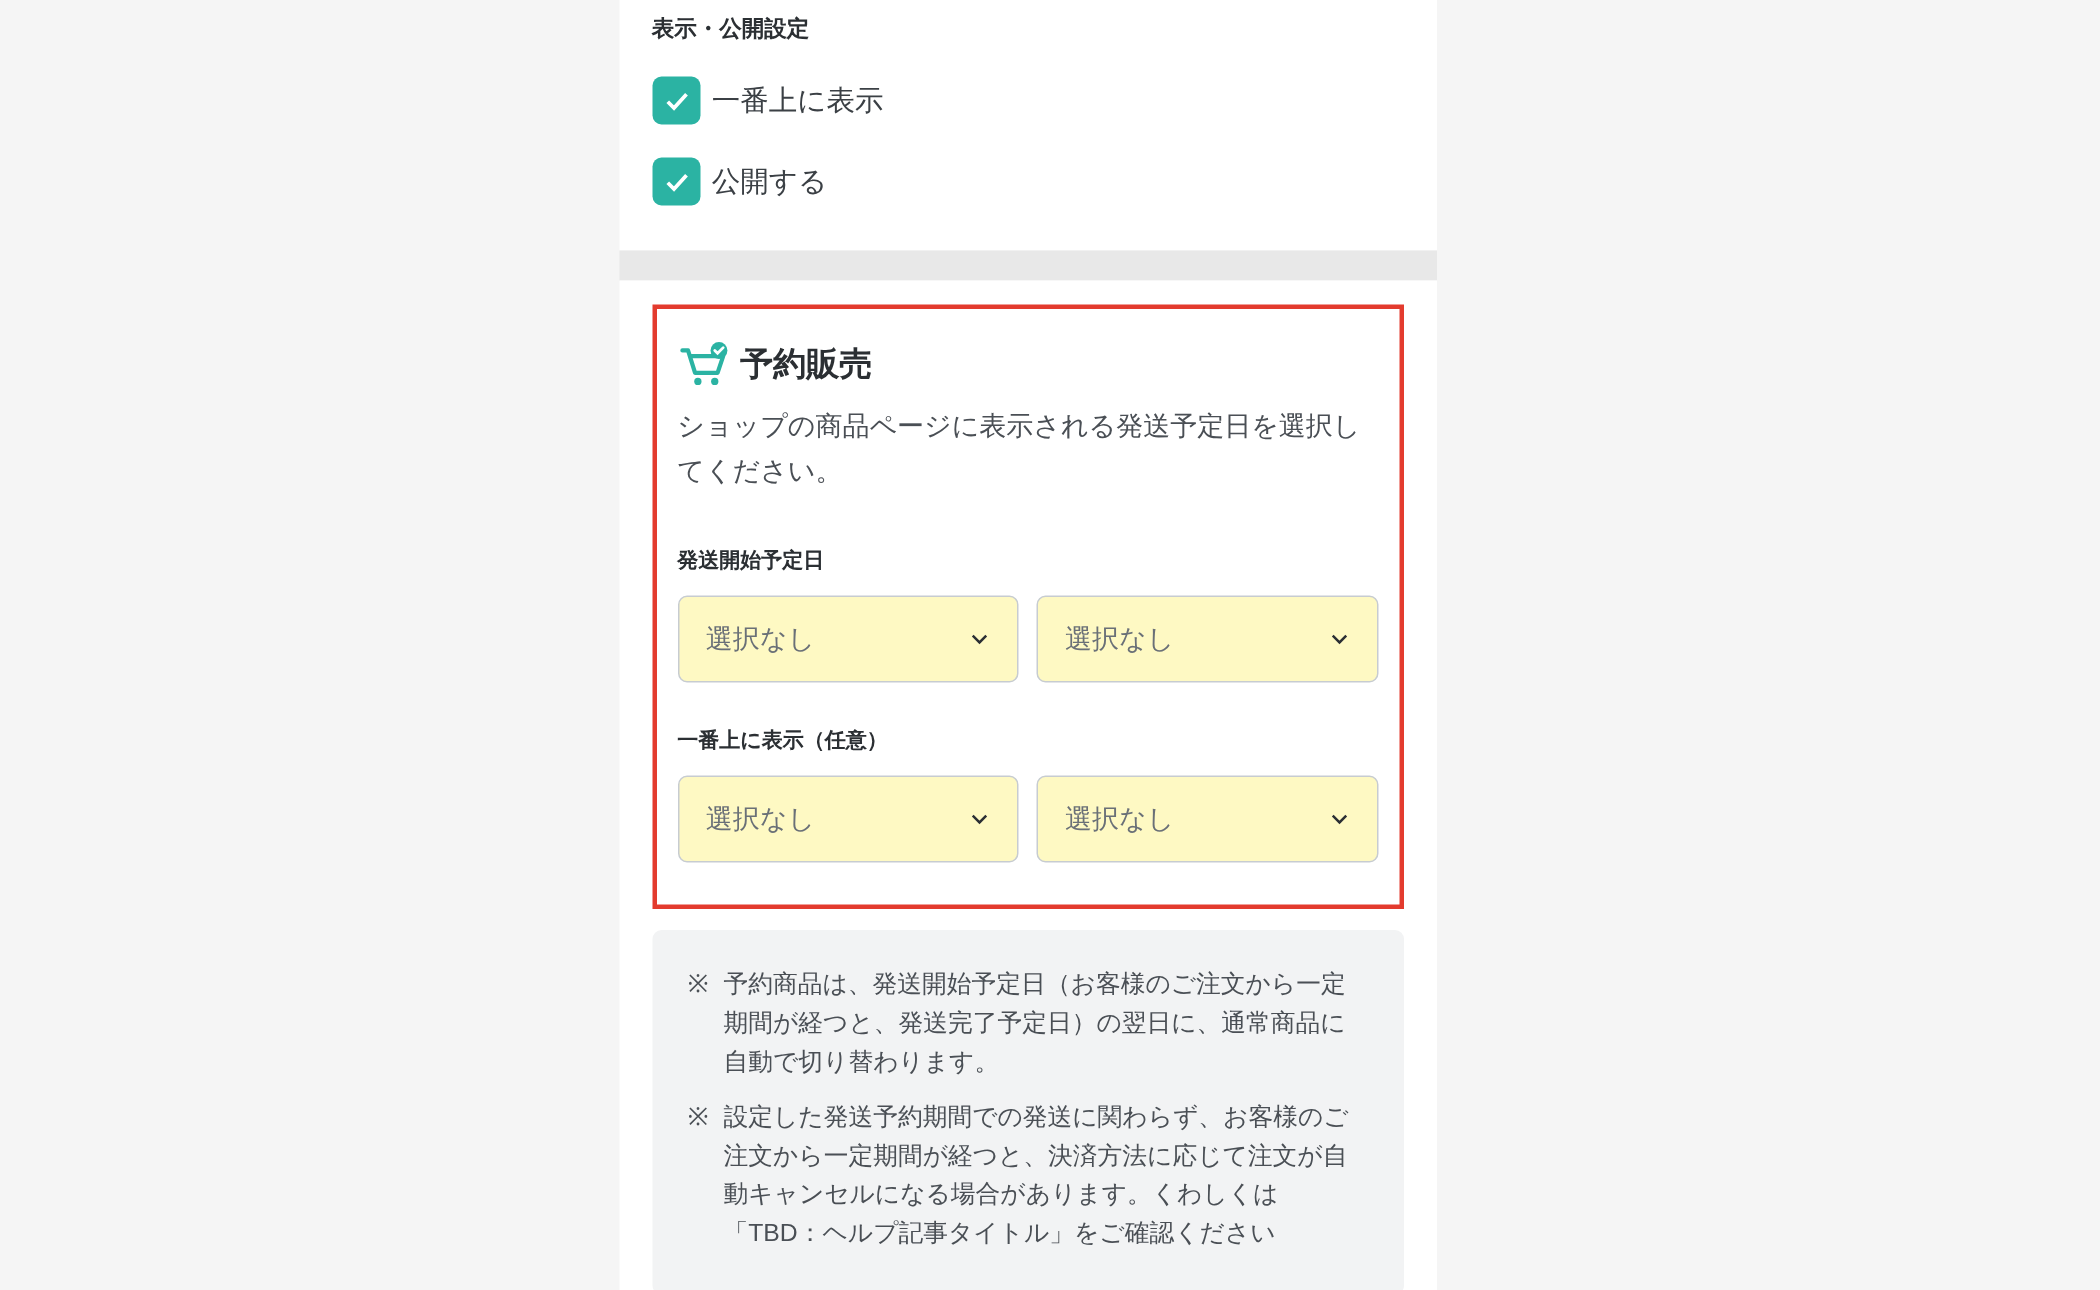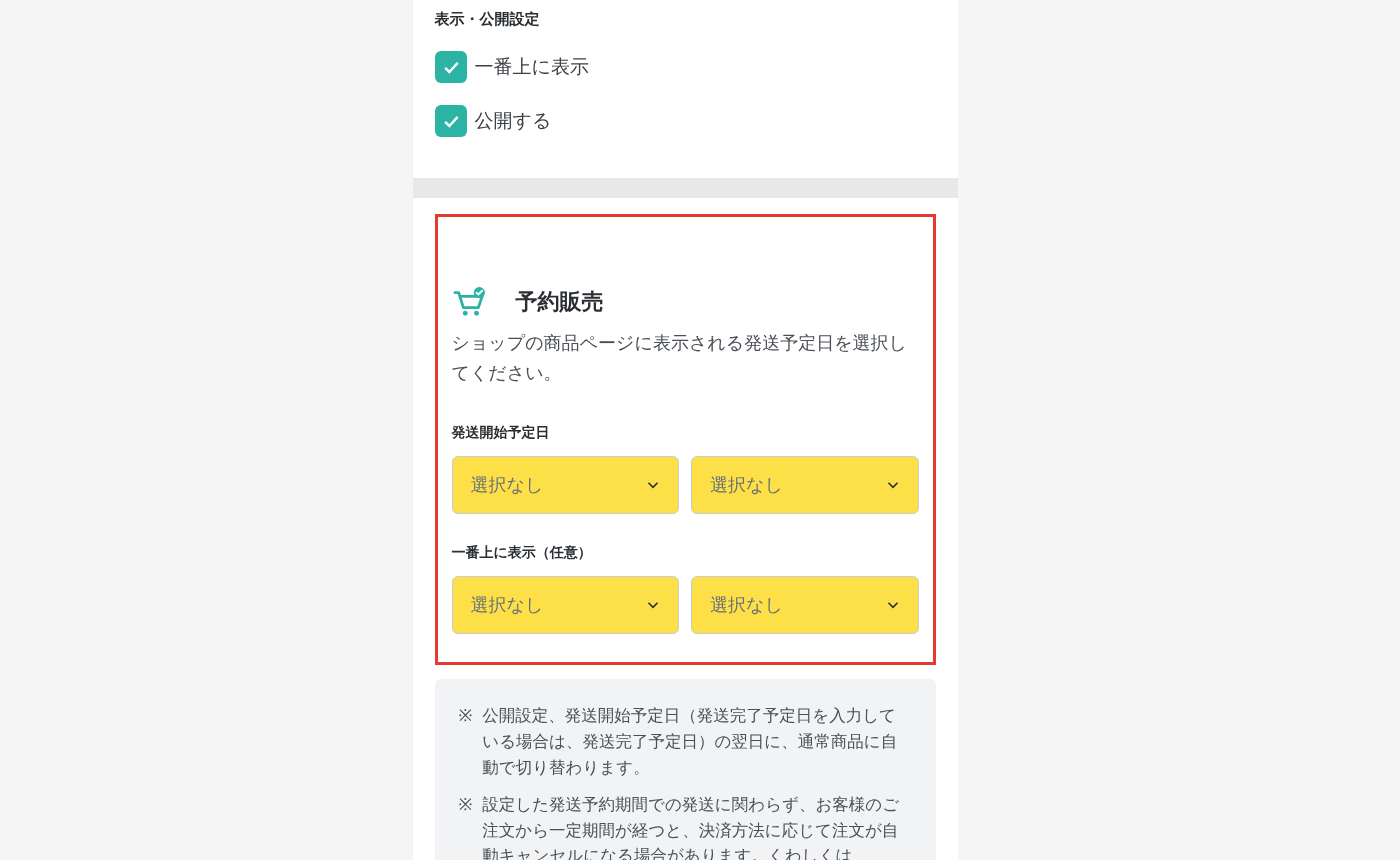--- a/index.html
+++ b/index.html
@@ -37,21 +37,21 @@
       color: #2b2f33;
       margin-bottom: 22px;
       padding-top: 10px;
     }
     .checkbox-row {
       display: flex;
       align-items: center;
       gap: 8px;
       margin-bottom: 22px;
     }
-    .checkbox-row:last-child { margin-bottom: 11px; }
+    .checkbox-row:last-child { margin-bottom: 0; }
     .checkbox {
       width: 32px;
       height: 32px;
       background: #2bb3a3;
       border-radius: 6px;
       display: flex;
       align-items: center;
       justify-content: center;
       flex-shrink: 0;
     }
@@ -67,23 +67,22 @@
       color: #3b4045;
     }
     .highlight-section {
       border: 3px solid #e33b2e;
       padding: 22px 14px 28px 14px;
       margin: 8px 0 0 0;
     }
     .preorder-header {
       display: flex;
       align-items: flex-end;
-      gap: 30px;
+      gap: 8px;
       margin-bottom: 12px;
-      margin-top: 48px;
     }
     .cart-icon {
       width: 34px;
       height: 30px;
       position: relative;
       flex-shrink: 0;
     }
     .preorder-title {
       font-size: 22px;
       font-weight: 700;
@@ -105,21 +104,21 @@
       display: flex;
       gap: 12px;
       margin-bottom: 30px;
     }
     .select-row:last-child { margin-bottom: 0; }
     .select {
       flex: 1;
       height: 58px;
       border: 1px solid #c7ccd1;
       border-radius: 6px;
-      background: #fde047;
+      background: #fef9c3;
       display: flex;
       align-items: center;
       justify-content: space-between;
       padding: 0 16px 0 18px;
       cursor: pointer;
     }
     .select-value {
       font-size: 18px;
       color: #6a7077;
     }
@@ -230,21 +229,21 @@
             <span class="chevron"><svg viewBox="0 0 24 24">
                   <polyline points="6 9 12 15 18 9"></polyline>
                 </svg></span>
           </div>
         </div>
       </div>
 
       <div class="notes-box">
         <div class="note-row">
           <span class="note-marker">※</span>
-          <span class="note-text">公開設定、発送開始予定日（発送完了予定日を入力している場合は、発送完了予定日）の翌日に、通常商品に自動で切り替わります。</span>
+          <span class="note-text">予約商品は、発送開始予定日（お客様のご注文から一定期間が経つと、発送完了予定日）の翌日に、通常商品に自動で切り替わります。</span>
         </div>
         <div class="note-row">
           <span class="note-marker">※</span>
           <span class="note-text">設定した発送予約期間での発送に関わらず、お客様のご注文から一定期間が経つと、決済方法に応じて注文が自動キャンセルになる場合があります。くわしくは「TBD：ヘルプ記事タイトル」をご確認ください</span>
         </div>
       </div>
     </div>
 
   </div>
 </div>

